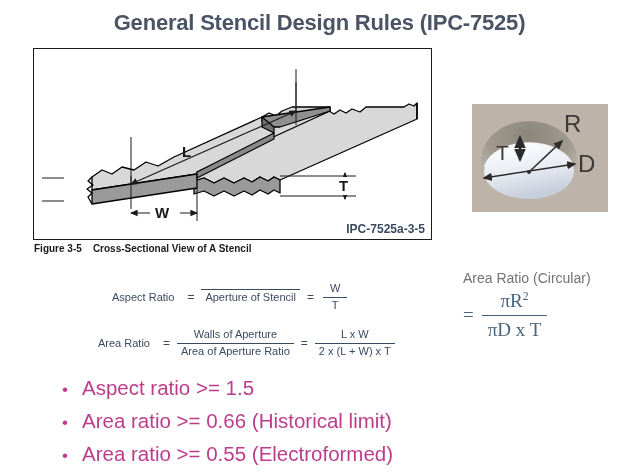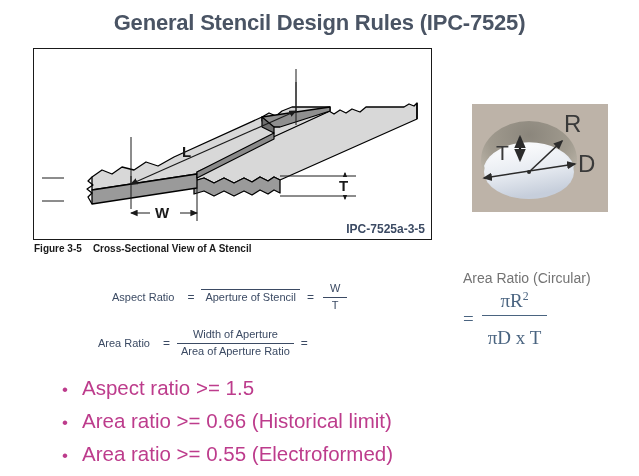--- a/index.html
+++ b/index.html
@@ -120,21 +120,21 @@
   #formula-circular .cf-body {
     display: flex;
     align-items: center;
     font-family: "Liberation Serif", serif;
     font-size: 19px;
     color: #4a6480;
   }
   #formula-circular .cf-eq { padding-right: 8px; font-size: 19px; }
   #formula-circular .frac .num,
   #formula-circular .frac .den { padding-left: 6px; padding-right: 6px; }
-  #formula-circular .frac .den { border-top: 1.6px solid #4a6480; padding-top: 10px; }
+  #formula-circular .frac .den { border-top: 1.6px solid #4a6480; padding-top: 2px; }
   #formula-circular .frac .num { padding-bottom: 2px; }
   sup { font-size: 0.62em; vertical-align: super; }
 
   
   #rules-list {
     position: absolute;
     left: 62px;
     top: 372px;
     margin: 0;
     padding: 0;
@@ -279,24 +279,28 @@
   <span class="frac narrow">
     <span class="num">W</span>
     <span class="den">T</span>
   </span>
 </div>
 
 <div class="formula-row" id="formula-area">
   <span class="f-label">Area Ratio</span>
   <span class="f-eq">=</span>
   <span class="frac">
-    <span class="num">Width of Aperture</span>
+    <span class="num">Walls of Aperture</span>
     <span class="den">Area of Aperture Ratio</span>
   </span>
   <span class="f-eq">=</span>
+  <span class="frac">
+    <span class="num">L x W</span>
+    <span class="den">2 x (L + W) x T</span>
+  </span>
 </div>
 
 <div id="formula-circular">
   <div class="cf-title">Area Ratio (Circular)</div>
   <div class="cf-body">
     <span class="cf-eq">=</span>
     <span class="frac">
       <span class="num"><span>πR</span><sup>2</sup></span>
       <span class="den">πD x T</span>
     </span>

